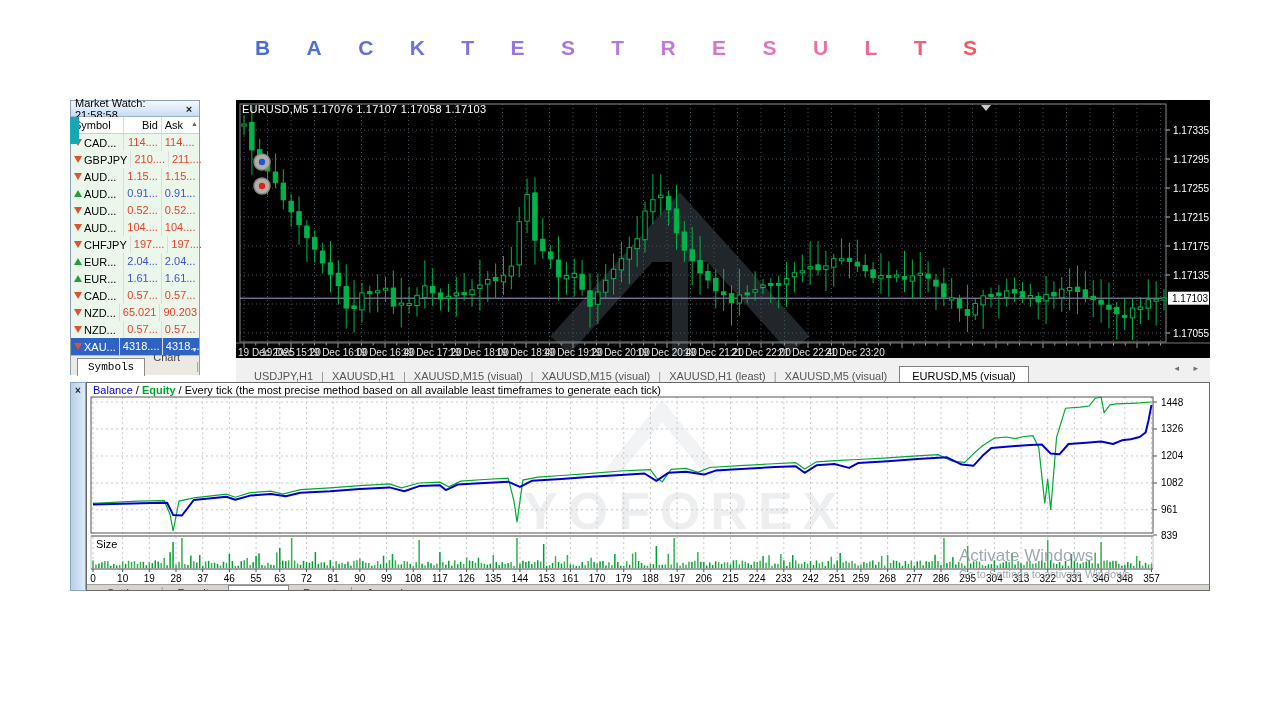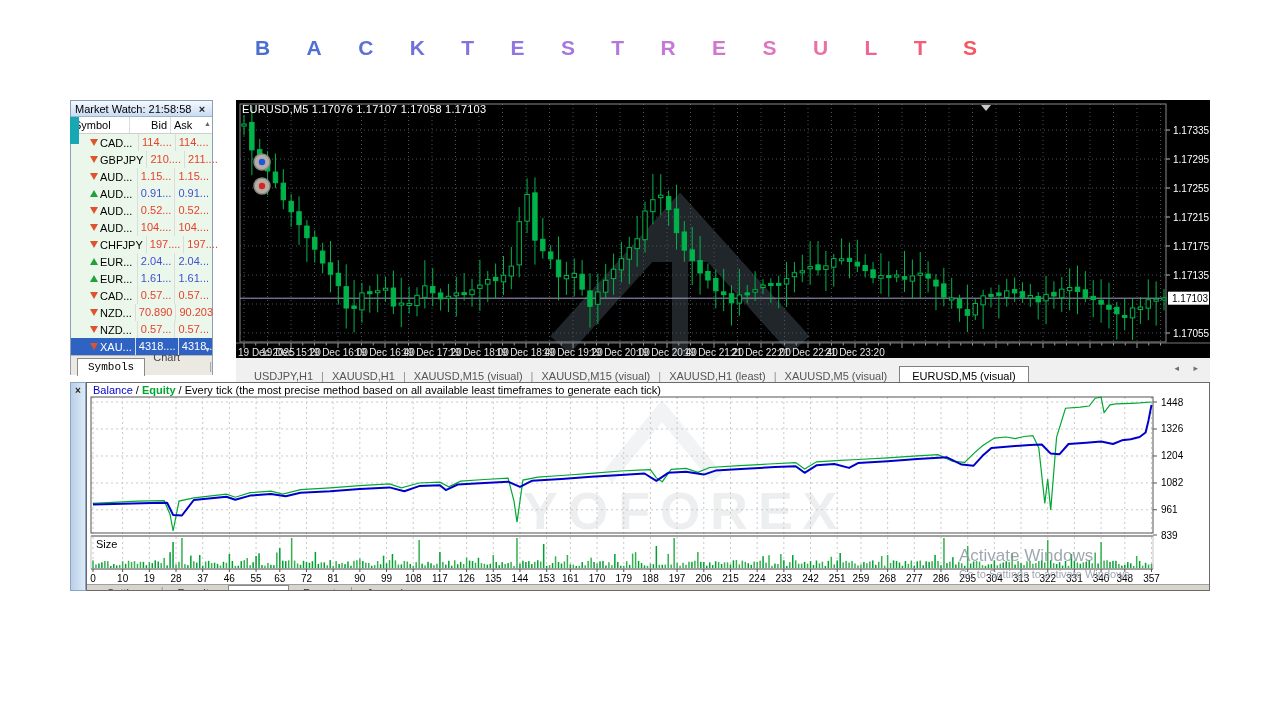--- a/index.html
+++ b/index.html
@@ -4,32 +4,32 @@
 <style>
   * { margin:0; padding:0; box-sizing:border-box; }
   body { background:#ffffff; font-family:"Liberation Sans", sans-serif; }
   #page { position:relative; width:1280px; height:720px; background:#fff; overflow:hidden; }
 
   
   .title-row { position:absolute; left:255px; top:36px; width:722px; display:flex; justify-content:space-between; }
   .title-letter { font-size:21px; font-weight:bold; font-family:"Liberation Sans",sans-serif; }
 
   
-  .mw { position:absolute; left:70px; top:100px; width:143px; height:275px; background:#fff; border:1px solid #8ca0b4; font-size:11px; }
+  .mw { position:absolute; left:70px; top:100px; width:130px; height:275px; background:#fff; border:1px solid #8ca0b4; font-size:11px; }
   .mw-title { height:16px; background:linear-gradient(#f4f9ff,#c9dcf3); border-bottom:1px solid #9cb4cc; display:flex; align-items:center; padding:0 4px; color:#000; }
   .mw-title .t { flex:1; font-size:11px; }
   .mw-close { width:12px; text-align:center; cursor:default; color:#222; font-weight:bold; font-size:11px; }
   .mw-head { height:17px; display:flex; border-bottom:1px solid #cfcfcf; background:#fff; position:relative; }
   .mw-head .c { padding:2px 3px; color:#000; }
   .c-sym { width:62px; border-right:1px solid #dcdcdc; }
   .c-bid { width:43px; border-right:1px solid #dcdcdc; text-align:right; }
   .c-ask { width:43px; }
   .mw-scroll-up { position:absolute; right:1px; top:3px; font-size:7px; color:#666; }
   .mw-rows {}
-  .mw-row { height:17px; display:flex; background:#eaf7ea; position:relative;padding-left:16px; }
+  .mw-row { height:17px; display:flex; background:#eaf7ea; position:relative; }
   .mw-row.sel { background:#2e63c4; }
   .mw-row .c { padding:2px 3px; display:flex; align-items:center; gap:2px; }
   .mw-row .c-bid, .mw-row .c-ask { display:block; }
   .mw-row .sym-t { color:#000; }
   .mw-row.sel .sym-t, .mw-row.sel .c-bid, .mw-row.sel .c-ask { color:#fff; }
   .mw-row .red { color:#e8402c; }
   .mw-row .blue { color:#3f51d0; }
   .arr { width:0; height:0; display:inline-block; }
   .arr-down { border-left:4px solid transparent; border-right:4px solid transparent; border-top:7px solid #e0522c; }
   .arr-up { border-left:4px solid transparent; border-right:4px solid transparent; border-bottom:7px solid #22a03c; }
@@ -180,21 +180,21 @@
             <span class="sym-t">CAD...</span>
           </span>
           <span class="c c-bid red">0.57...</span>
           <span class="c c-ask red">0.57...</span>
         </div>
         <div class="mw-row">
           <span class="c c-sym">
             <span class="arr arr-down"></span>
             <span class="sym-t">NZD...</span>
           </span>
-          <span class="c c-bid red">70.890</span>
+          <span class="c c-bid red">65.021</span>
           <span class="c c-ask red">90.203</span>
         </div>
         <div class="mw-row">
           <span class="c c-sym">
             <span class="arr arr-down"></span>
             <span class="sym-t">NZD...</span>
           </span>
           <span class="c c-bid red">0.57...</span>
           <span class="c c-ask red">0.57...</span>
         </div>

